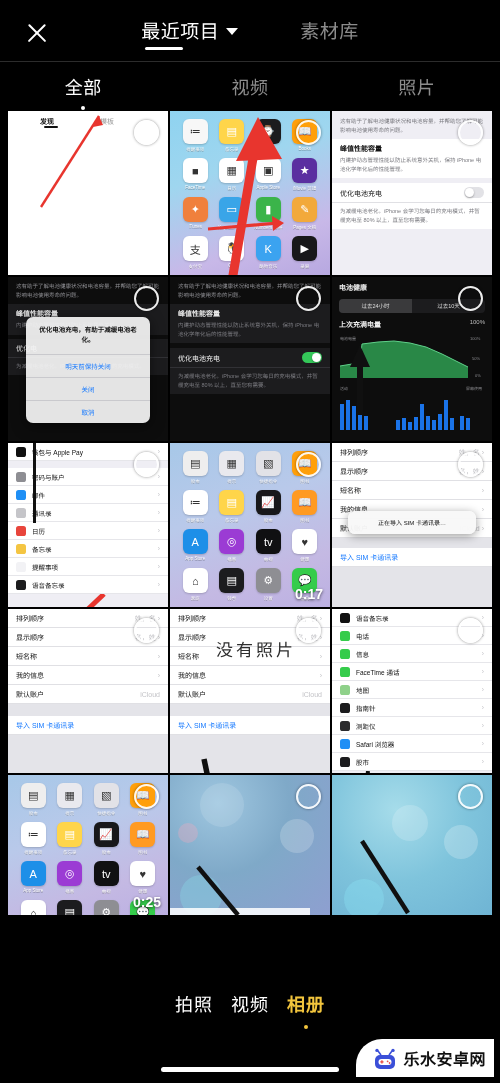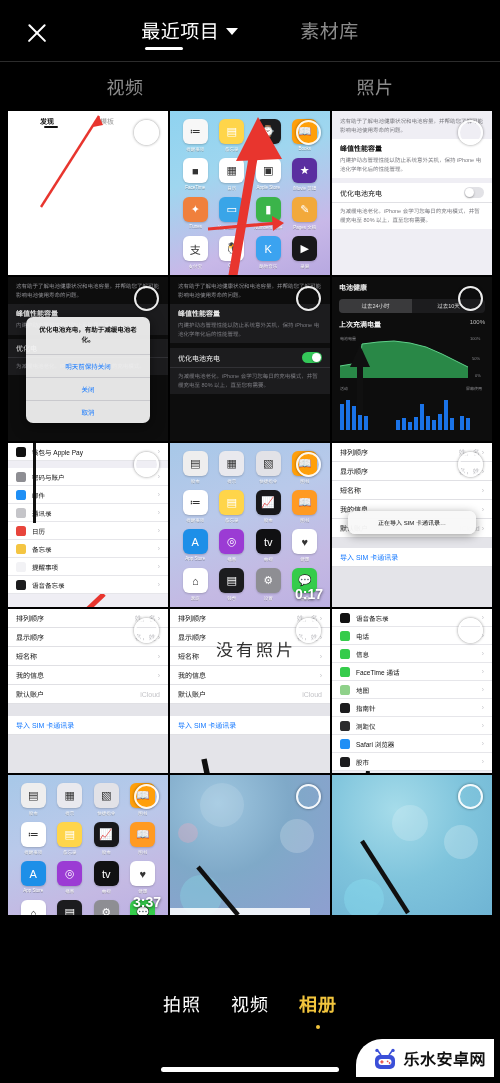--- a/index.html
+++ b/index.html
@@ -184,21 +184,21 @@
     text-align: center; font-size: 17px; color: #2e2e2e; letter-spacing: 3px; padding-left: 12px;
   }
 
   
   .bottom {
     position: absolute; left: 0; right: 0; bottom: 0; height: 115px;
     background: #000;
   }
   .modes {
     display: flex; justify-content: center; align-items: center;
-    gap: 30px; padding-top: 22px;
+    gap: 18px; padding-top: 22px;
   }
   .mode {
     font-size: 18px; color: #fff; cursor: pointer; position: relative;
     letter-spacing: 1px;
   }
   .mode.active { color: #f2c53d; font-weight: bold; }
   .mode .mdot {
     position: absolute; left: 50%; transform: translateX(-50%);
     bottom: -13px; width: 4px; height: 4px; border-radius: 50%; background: #f2c53d;
   }
@@ -229,20 +229,24 @@
       </div>
       <div class="src-tab">
         <span>素材库</span>
       </div>
     </div>
     <div class="src-underline"></div>
     <div class="hdr-divider"></div>
   </div>
 
   <div class="filter-tabs">
+    <div class="filter-tab active">
+      <span>全部</span>
+      <span class="dot"></span>
+    </div>
     <div class="filter-tab">
       <span>视频</span>
     </div>
     <div class="filter-tab">
       <span>照片</span>
     </div>
   </div>
 
   <div class="grid">
 
@@ -823,21 +827,21 @@
             </div>
             <div class="hs-app">
               <div class="hs-ico" style="background: rgb(142, 142, 147); color: rgb(255, 255, 255);">⚙</div>
             </div>
             <div class="hs-app">
               <div class="hs-ico" style="background: rgb(53, 204, 75); color: rgb(255, 255, 255);">💬</div>
             </div>
           </div>
       </div>
       <div class="sel-ring"></div>
-      <div class="dur">3:37</div>
+      <div class="dur">0:25</div>
     </div>
 
     <div class="cell short">
       <div class="shot" style="background:radial-gradient(circle at 30% 20%,#9fc7e0,#7fa9c8 45%,#8e9fd0 100%);">
         <div style="position:absolute;left:30px;top:8px;width:44px;height:44px;border-radius:50%;background:rgba(255,255,255,.13);"></div>
         <div style="position:absolute;left:8px;top:48px;width:20px;height:20px;border-radius:50%;background:rgba(255,170,190,.3);"></div>
         <div style="position:absolute;left:110px;top:44px;width:34px;height:34px;border-radius:50%;background:rgba(255,255,255,.2);"></div>
         <div style="position:absolute;left:10px;top:100px;width:42px;height:42px;border-radius:50%;background:rgba(140,230,240,.3);"></div>
         <svg class="arrow" width="160" height="140">
           <line x1="28" y1="92" x2="68" y2="140" stroke="#101010" stroke-width="4.5"></line>

